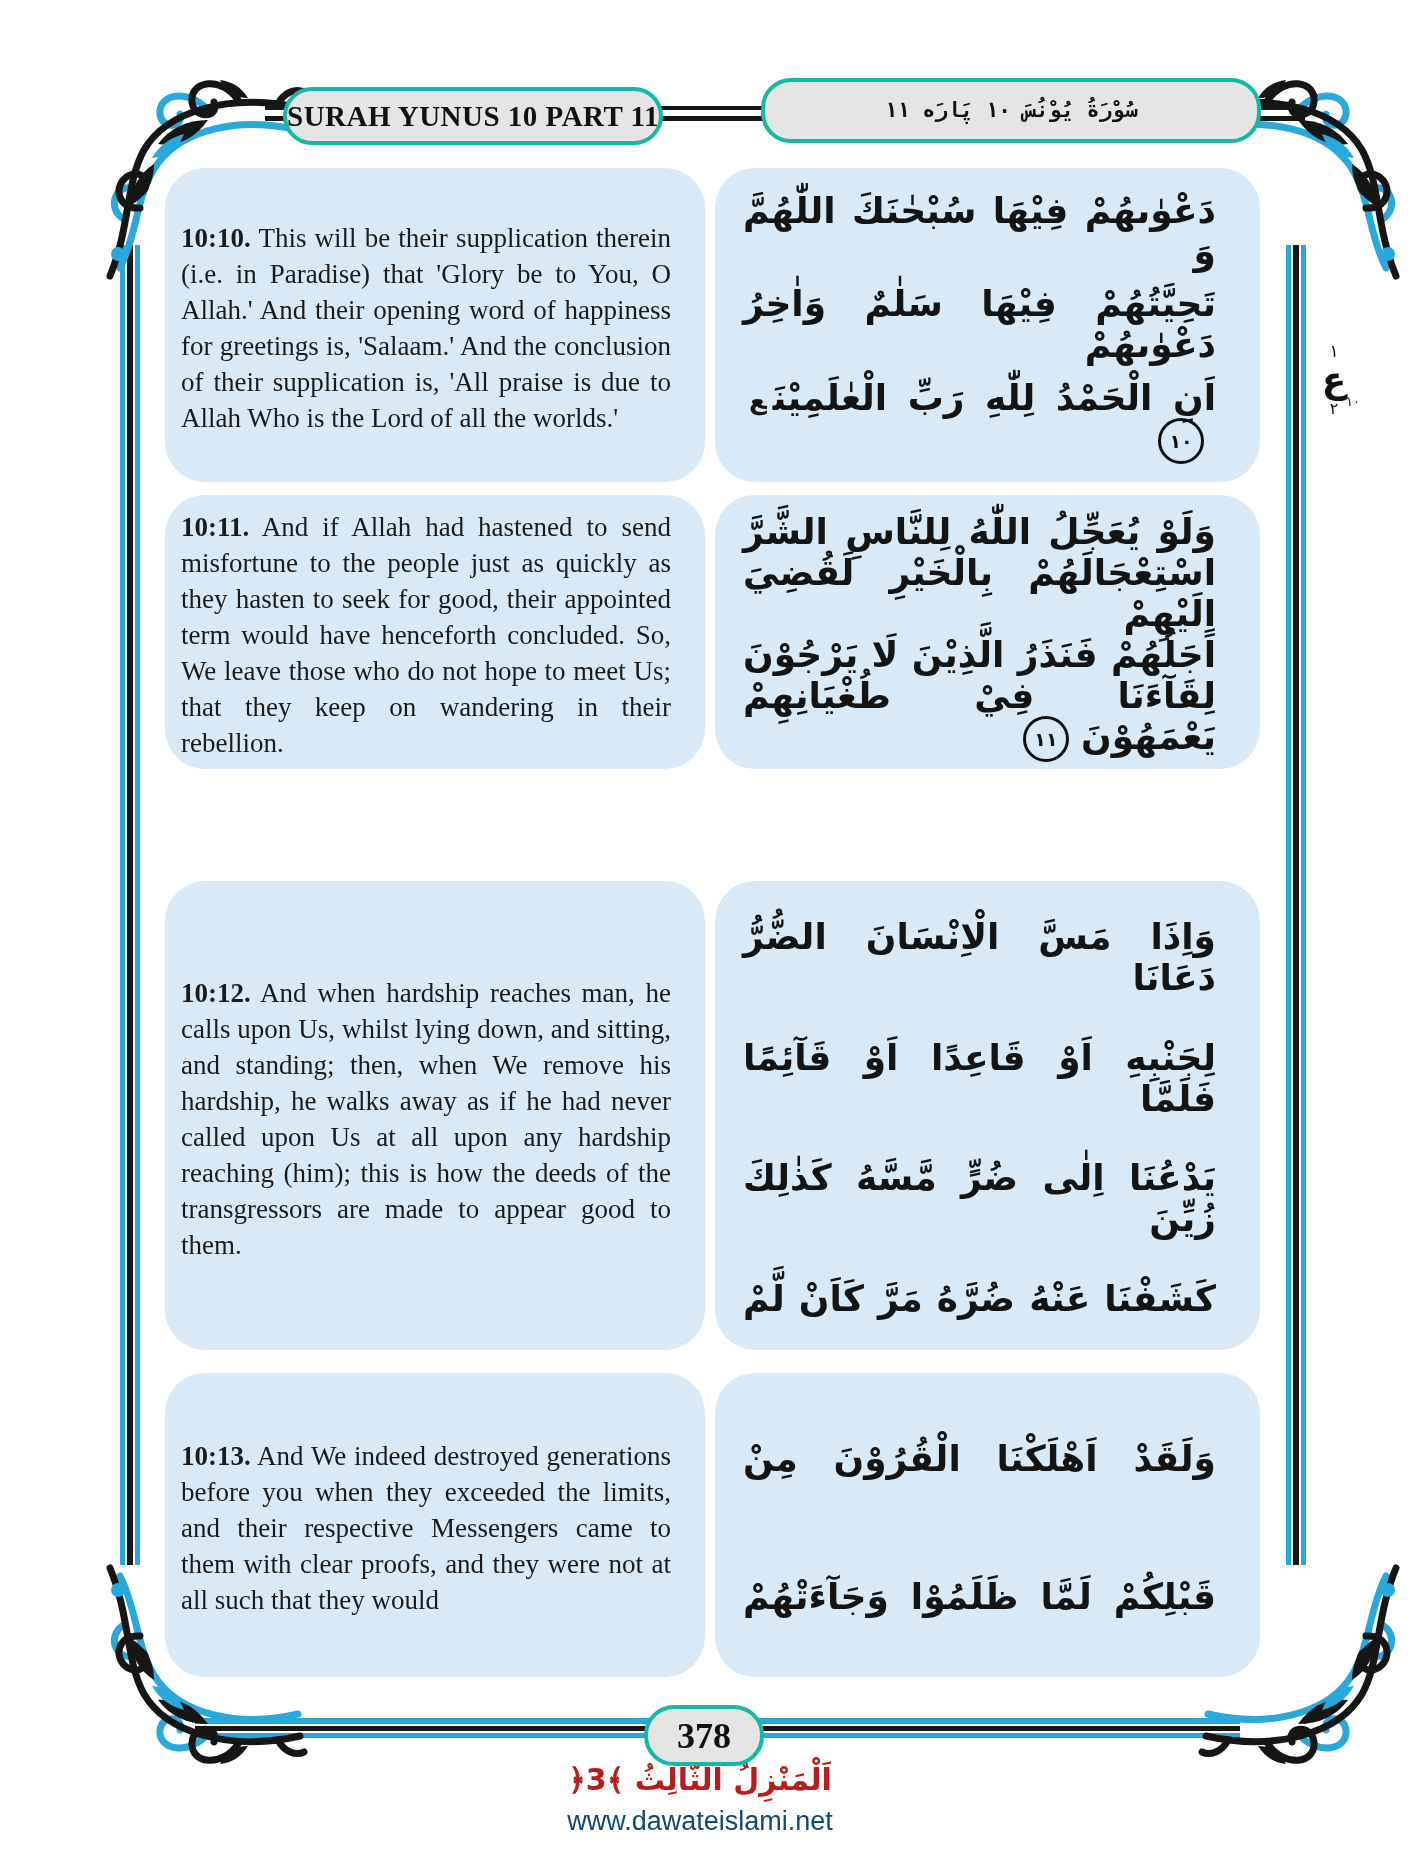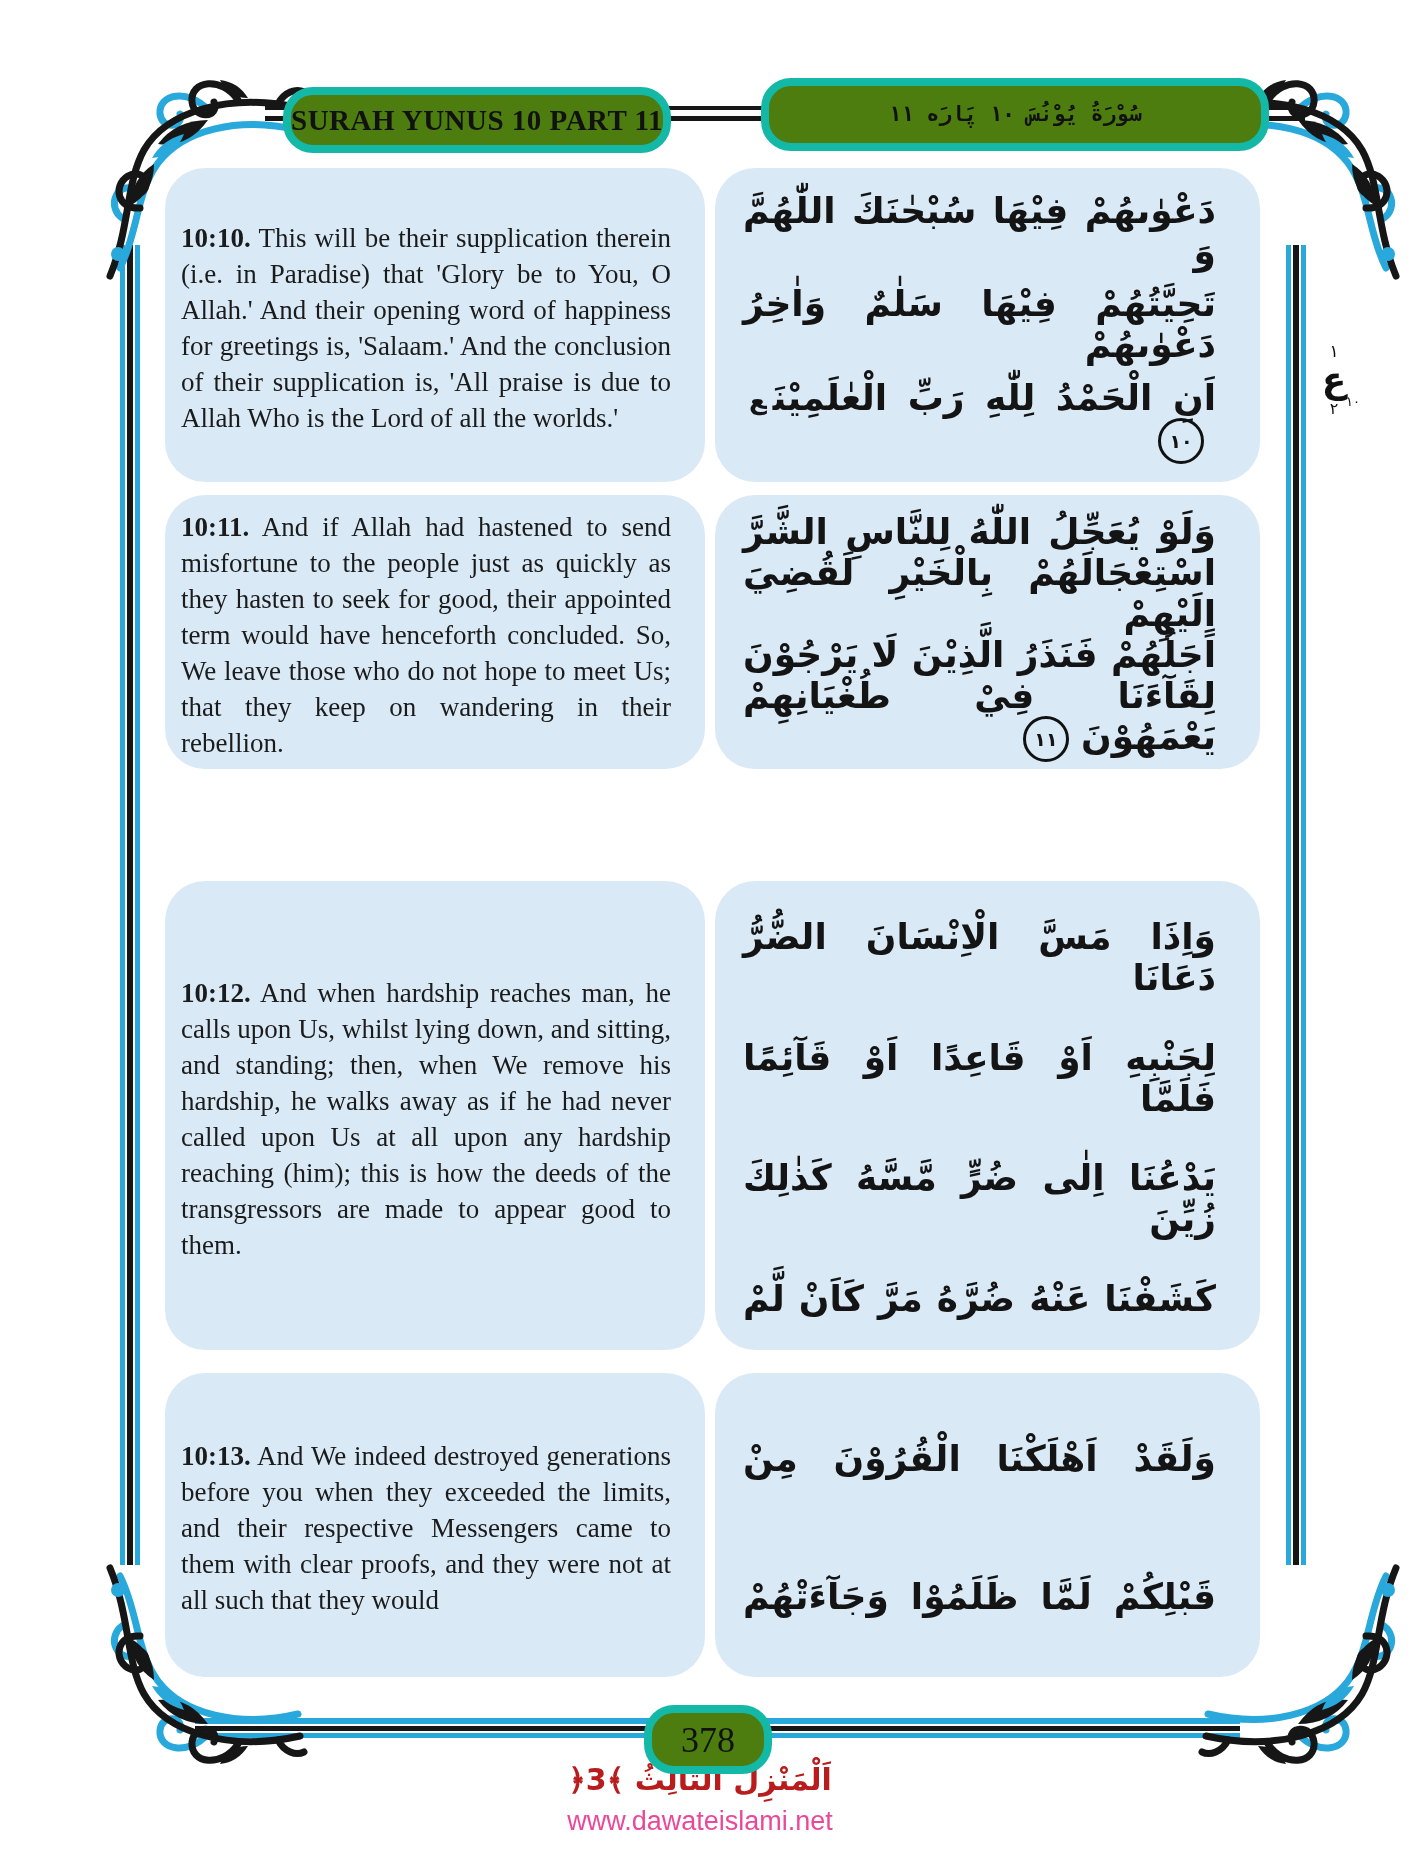--- a/index.html
+++ b/index.html
@@ -14,33 +14,33 @@
     background:linear-gradient(to bottom,#161616 0 4px,transparent 4px 10px,#161616 10px 14px);}
   .bottom-strip{position:absolute;left:195px;top:1718px;width:1045px;height:20px;
     background:linear-gradient(to bottom,#29a8dc 0 6px,transparent 6px 8px,#161616 8px 13px,transparent 13px 15px,#29a8dc 15px 20px);}
   .flourish{position:absolute;width:220px;height:220px;}
   .fl-tl{left:88px;top:68px;}
   .fl-tr{left:1198px;top:68px;transform:scaleX(-1);}
   .fl-bl{left:88px;top:1556px;transform:scaleY(-1);}
   .fl-br{left:1198px;top:1556px;transform:scale(-1,-1);}
 
   
-  .pill{position:absolute;background:#4d7c0f;border:8px solid #14b8a6;border-radius:30px;
+  .pill{position:absolute;background:#e5e5e5;border:4px solid #14b8a6;border-radius:30px;
         display:flex;align-items:center;justify-content:center;z-index:5;}
   .pill-title-en{left:283px;top:87px;width:372px;height:50px;
         font-weight:bold;font-size:29px;letter-spacing:.5px;color:#111;}
   .pill-title-ar{left:761px;top:78px;width:492px;height:57px;
         font-family:Liberation Mono, monospace;font-weight:bold;font-size:21px;direction:rtl;color:#111;}
   .pill-pagenum{left:644px;top:1705px;width:112px;height:53px;
-        font-weight:normal;font-size:36px;color:#111;}
+        font-weight:bold;font-size:36px;color:#111;}
 
   .footer-manzil{position:absolute;left:420px;top:1762px;width:560px;text-align:center;
         font-family:"DejaVu Sans",sans-serif;font-weight:bold;font-size:30px;direction:rtl;color:#b91c1c;}
   .footer-site{position:absolute;left:420px;top:1806px;width:560px;text-align:center;
-        font-family:"Liberation Sans",sans-serif;font-size:27px;color:#ec4899;}
+        font-family:"Liberation Sans",sans-serif;font-size:27px;color:#0c4a6e;}
 
   
   .row{position:absolute;left:0;width:1425px;}
   .blk{position:absolute;top:0;height:100%;background:#d9eaf6;border-radius:40px;box-sizing:border-box;}
   .en-blk{left:165px;width:540px;padding:22px 34px 16px 16px;display:flex;align-items:center;}
   .ar-blk{left:715px;width:545px;padding:16px 44px 12px 28px;direction:rtl;
           font-family:"DejaVu Sans",sans-serif;font-weight:bold;font-size:36px;color:#141414;
           display:flex;flex-direction:column;justify-content:space-around;}
   .en-text{font-size:27px;line-height:36px;text-align:justify;margin:0;}
   .vnum{font-weight:bold;}

